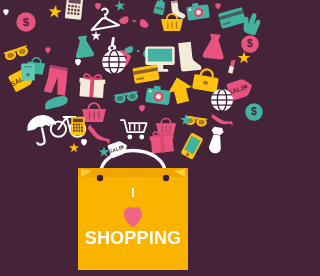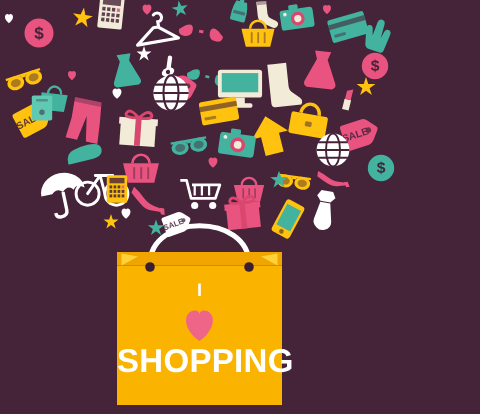--- a/index.html
+++ b/index.html
@@ -24,21 +24,21 @@
   }
   #bag-i{
     left:78px; width:110px;
     top:186px;
     font-size:12px;
     letter-spacing:0px;
   }
   #bag-word{
     left:78px; width:110px;
     top:228px;
-    font-size:22px;
+    font-size:18px;
     letter-spacing:0.2px;
   }
 </style>
 </head>
 <body style="background: rgb(69, 35, 57);">
 
 <div id="stage">
 
   <svg id="bg" width="276" height="276" viewBox="0 0 276 276">
     <rect id="bg-rect" x="0" y="0" width="276" height="276" fill="#452339"></rect>

